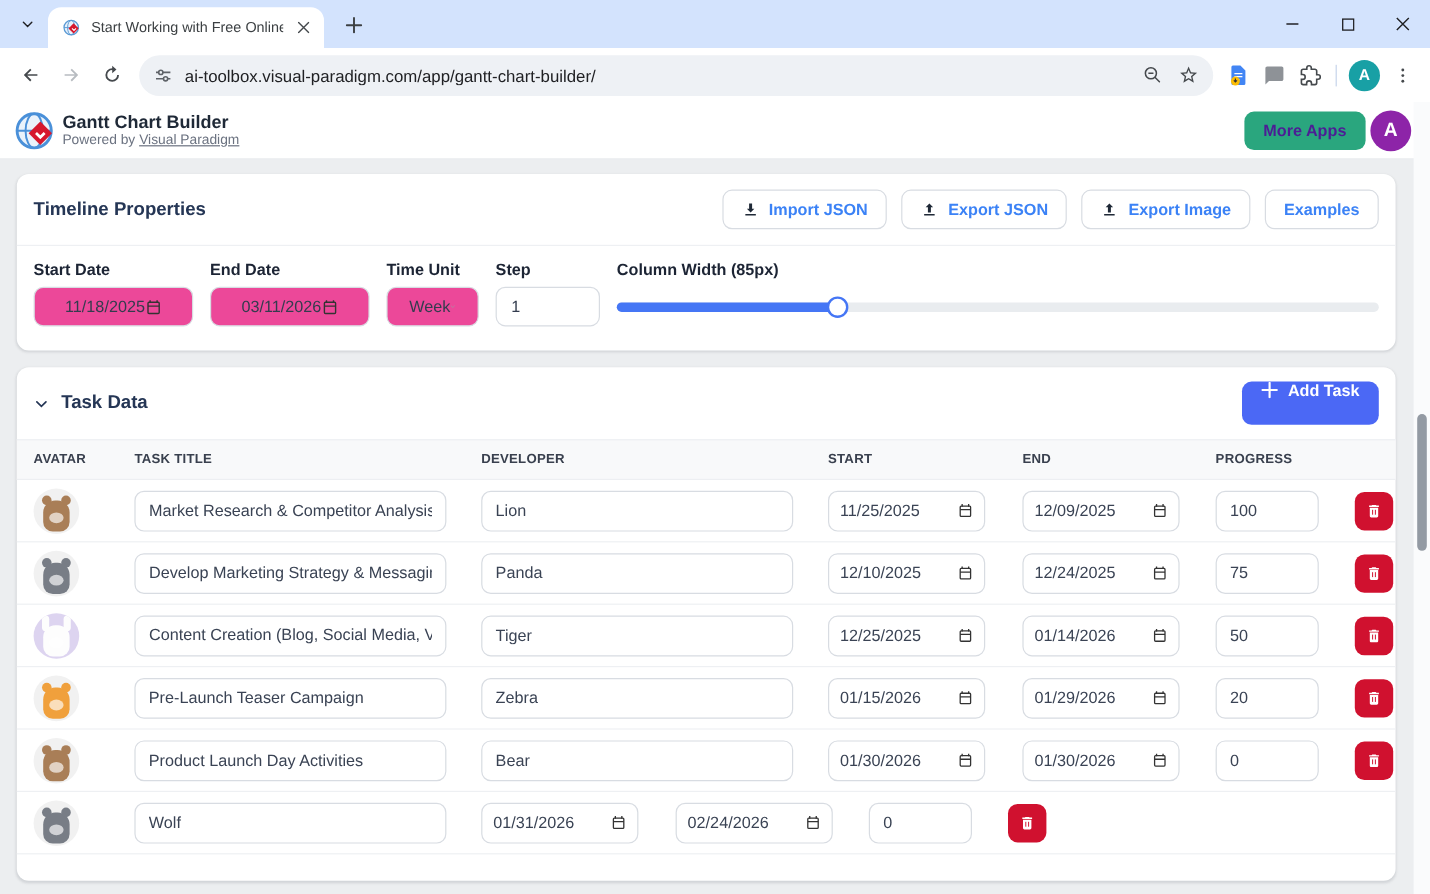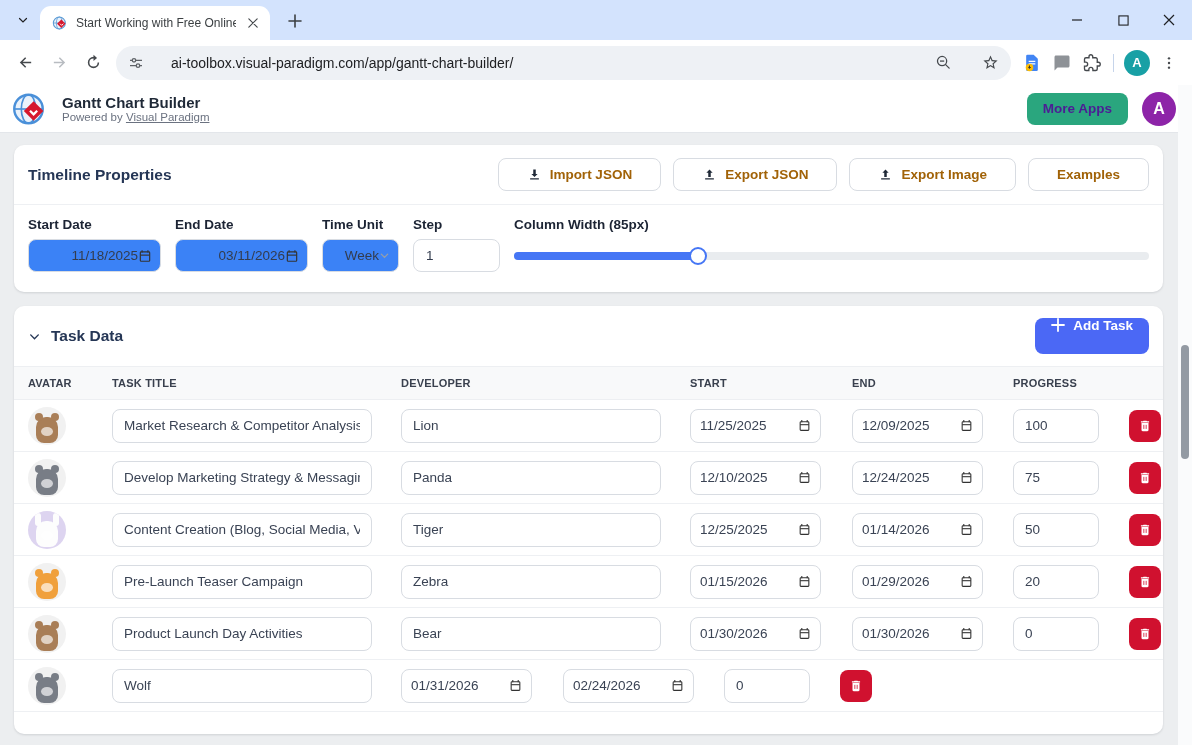--- a/index.html
+++ b/index.html
@@ -12,49 +12,49 @@
   .tab-search-btn { position:absolute; left:10px; top:7px; width:26px; height:26px; border-radius:8px; display:flex; align-items:center; justify-content:center; }
   .tab { position:absolute; left:40px; top:6px; width:230px; height:34px; background:#fff; border-radius:11px 11px 0 0; display:flex; align-items:center; gap:8px; padding:0 8px 0 12px; }
   .tab-title { flex:1; font-size:12px; color:#3c4043; white-space:nowrap; overflow:hidden; }
   .tab-close { width:18px; height:18px; border-radius:50%; display:flex; align-items:center; justify-content:center; }
   .newtab-btn { position:absolute; left:282px; top:8px; width:26px; height:26px; display:flex; align-items:center; justify-content:center; border-radius:50%; }
   .win-controls { position:absolute; right:0; top:0; height:40px; display:flex; }
   .win-btn { width:46px; height:40px; display:flex; align-items:center; justify-content:center; }
 
   .toolbar { height:45px; background:#fff; display:flex; align-items:center; padding:0 8px; }
   .nav-btn { width:34px; height:34px; border-radius:50%; display:flex; align-items:center; justify-content:center; flex:0 0 auto; }
-  .omnibox { flex:1; height:34px; background:#eef1f5; border-radius:17px; display:flex; align-items:center; padding:0 6px 0 12px; margin:0 6px; min-width:0;gap:17px; }
+  .omnibox { flex:1; height:34px; background:#eef1f5; border-radius:17px; display:flex; align-items:center; padding:0 6px 0 12px; margin:0 6px; min-width:0; }
   .omni-url { flex:1; font-size:14px; color:#202124; white-space:nowrap; overflow:hidden; margin-left:10px; }
   .omni-ic { width:30px; height:28px; display:flex; align-items:center; justify-content:center; flex:0 0 auto; }
   .ext-ic { width:30px; height:30px; display:flex; align-items:center; justify-content:center; flex:0 0 auto; }
   .tb-sep { width:1px; height:18px; background:#c6d4ea; margin:0 6px; flex:0 0 auto; }
   .chrome-avatar { width:26px; height:26px; border-radius:50%; background:#18a0a5; color:#fff; font-size:13px; font-weight:700; display:flex; align-items:center; justify-content:center; flex:0 0 auto; margin:0 4px; }
 
   
-  .appbar { height:48px; background:#fff; border-bottom:1px solid #e3e6ea; display:flex; align-items:center; padding:0 16px 0 12px; gap:14px; }
+  .appbar { height:48px; background:#fff; border-bottom:1px solid #e3e6ea; display:flex; align-items:center; padding:0 16px 0 12px; gap:4px; }
   .app-title { font-size:15px; font-weight:700; color:#1f2937; line-height:1.15; }
   .app-sub { font-size:11.5px; color:#6b7280; }
   .app-sub a { color:#6b7280; }
   .appbar-spacer { flex:1; }
   .more-apps-btn { height:32px; padding:0 16px; border:none; border-radius:8px; background:#2aa67e; color:#4c1d95; font-size:13.5px; font-weight:700; font-family:inherit; }
   .app-avatar { width:34px; height:34px; border-radius:50%; background:#8d24a8; color:#fff; font-size:16px; font-weight:700; display:flex; align-items:center; justify-content:center; }
 
   
   .content { position:absolute; top:133px; left:0; right:0; bottom:0; overflow:hidden; }
   .card { background:#fff; border-radius:10px; margin:12px 29px 0 14px; box-shadow:0 1px 2px rgba(16,24,40,.05),0 1px 3px rgba(16,24,40,.08); }
 
   .tl-head { display:flex; align-items:center; justify-content:space-between; padding:13px 14px; border-bottom:1px solid #eef0f3; }
   .section-title { font-size:15.5px; font-weight:700; color:#253655; }
   .tl-actions { display:flex; gap:12px; }
-  .ghost-btn { height:33px; padding:0 28px; background:#fff; border:1px solid #d8dce2; border-radius:8px; font-size:13.5px; font-weight:700; color:#a16207; font-family:inherit; display:flex; align-items:center; gap:8px; }
+  .ghost-btn { height:33px; padding:0 15px; background:#fff; border:1px solid #d8dce2; border-radius:8px; font-size:13.5px; font-weight:700; color:#3b82f6; font-family:inherit; display:flex; align-items:center; gap:8px; }
 
   .tl-fields { display:flex; gap:14px; padding:12px 14px 20px 14px; }
   .field { display:flex; flex-direction:column; }
   .field-label { font-size:13.5px; font-weight:700; color:#1c2434; margin-bottom:7px; }
-  .inputbox { height:33px; border:1px solid #d8dce2; border-radius:8px; background:#3b82f6; display:flex; align-items:center; justify-content:flex-end; padding:0 8px; font-size:13.5px; color:#333c4e; }
+  .inputbox { height:33px; border:1px solid #d8dce2; border-radius:8px; background:#ec4899; display:flex; align-items:center; justify-content:center; padding:0 18px; font-size:13.5px; color:#333c4e; }
   .f-start,.f-end { width:133px; }
   .f-unit { width:77px; }
   .f-step { width:87px; }
   .f-slider { flex:1; }
   .step-input { width:100%; height:33px; border:1px solid #d8dce2; border-radius:8px; padding:0 12px; font-size:13.5px; color:#333c4e; font-family:inherit; }
   .slider-wrap { height:33px; display:flex; align-items:center; position:relative; }
   .slider-track { width:100%; height:8px; border-radius:4px; background:#e9ecef; position:relative; }
   .slider-fill { height:8px; border-radius:4px; background:#4576f5; position:relative; }
   .slider-fill::after { content:""; position:absolute; right:-9px; top:-5px; width:14px; height:14px; background:#fff; border:2px solid #4576f5; border-radius:50%; }
 

